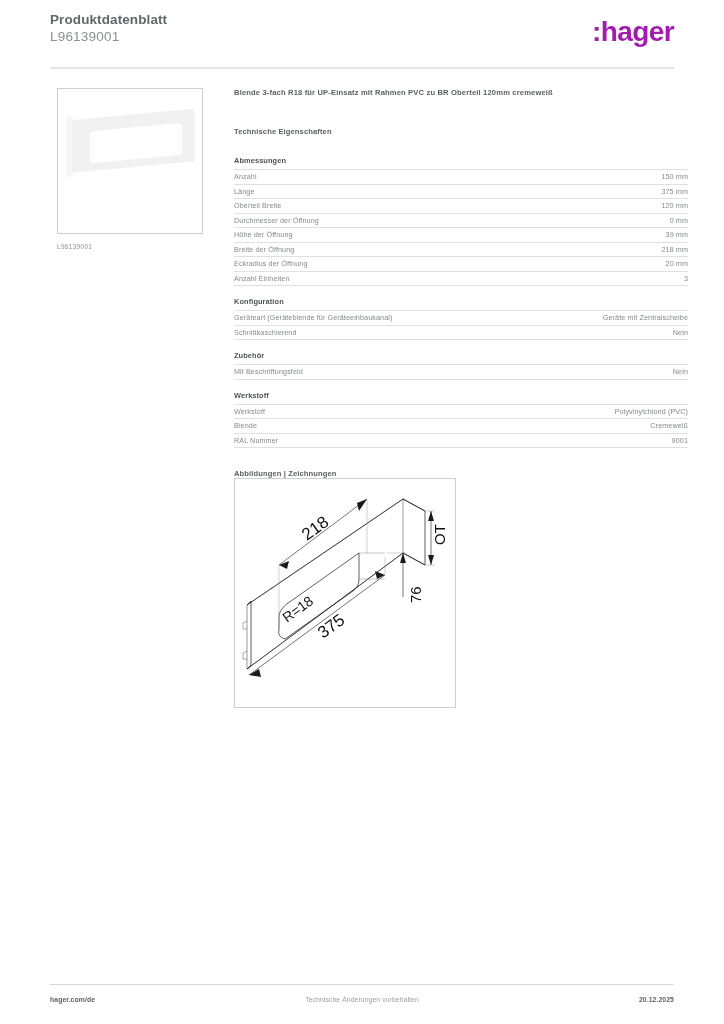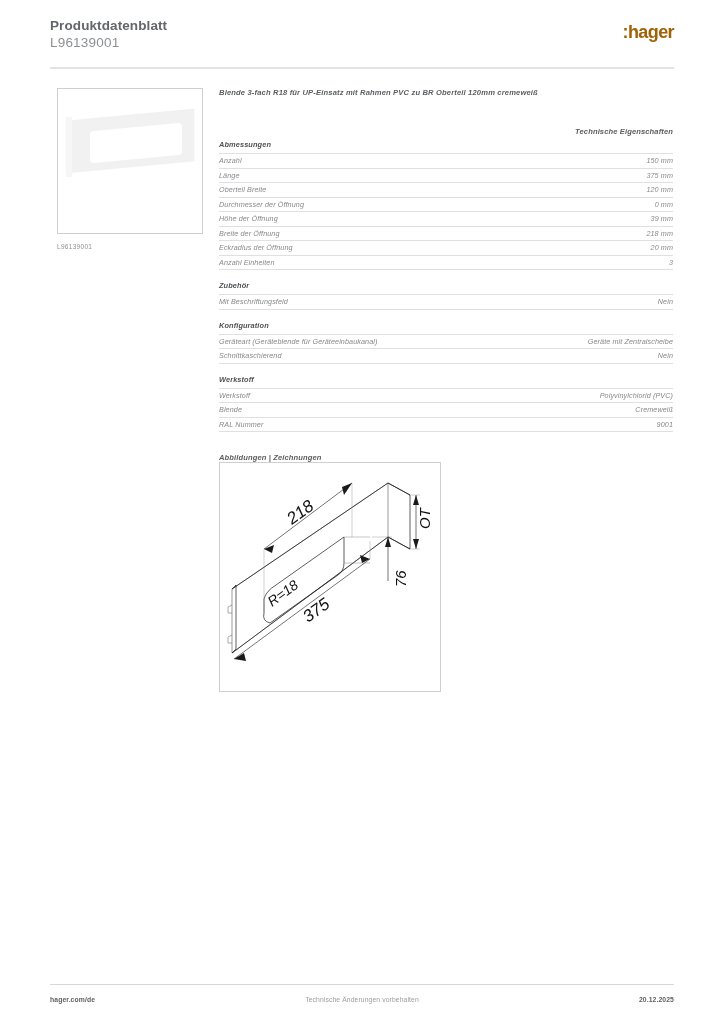--- a/index.html
+++ b/index.html
@@ -17,21 +17,21 @@
   }
   .page {
     position: absolute;
     inset: 0;
   }
 
   
   .header {
     position: absolute;
     left: 50px;
-    top: 18px;
+    top: 12px;
     right: 50px;
     height: 50px;
   }
   .doc-title {
     font-size: 13.5px;
     font-weight: bold;
     color: #63666a;
     letter-spacing: 0.1px;
     line-height: 16px;
   }
@@ -39,23 +39,23 @@
     font-size: 13.5px;
     font-weight: normal;
     color: #8d9093;
     line-height: 17px;
     letter-spacing: 0.2px;
   }
   .logo {
     position: absolute;
     right: 0;
     top: 4px;
-    font-size: 18px;
-    font-weight: bold;
-    color: #a16207;
+    font-size: 28px;
+    font-weight: bold;
+    color: #a21caf;
     letter-spacing: -0.6px;
   }
   .header-rule {
     position: absolute;
     left: 50px;
     right: 50px;
     top: 67px;
     height: 2px;
     background: #e3e3e3;
   }
@@ -86,41 +86,39 @@
   .product-caption {
     margin-top: 9px;
     font-size: 6.5px;
     color: #8d9093;
     letter-spacing: 0.3px;
   }
 
   
   .content {
     position: absolute;
-    left: 219px;
+    left: 234px;
     top: 88px;
     width: 454px;
-    font-style: italic;
   }
   .product-title {
     font-size: 7.6px;
     font-weight: bold;
     color: #5c5f62;
     letter-spacing: 0.15px;
     margin-bottom: 30px;
   }
   .section-title {
     font-size: 7.6px;
     font-weight: bold;
     color: #5c5f62;
     letter-spacing: 0.1px;
   }
   .tech-head {
-    margin-bottom: 4px;
-    text-align: right;
+    margin-bottom: 20px;
   }
   .group {
     margin-bottom: 11px;
   }
   .group-title {
     font-size: 7.4px;
     font-weight: bold;
     color: #4f5255;
     padding-bottom: 4px;
     letter-spacing: 0.1px;
@@ -271,41 +269,41 @@
         </tr>
         <tr>
           <td class="label">Anzahl Einheiten</td>
           <td class="value">3</td>
         </tr>
       </tbody>
         </table>
     </div>
 
     <div class="group">
-      <div class="group-title">Zubehör</div>
-      <table class="spec-table">
-        <tbody>
-            <tr>
-          <td class="label">Mit Beschriftungsfeld</td>
-          <td class="value">Nein</td>
-        </tr>
-      </tbody>
-        </table>
-    </div>
-
-    <div class="group">
       <div class="group-title">Konfiguration</div>
       <table class="spec-table">
         <tbody>
             <tr>
           <td class="label">Geräteart (Geräteblende für Geräteeinbaukanal)</td>
           <td class="value">Geräte mit Zentralscheibe</td>
         </tr>
         <tr>
           <td class="label">Schnittkaschierend</td>
+          <td class="value">Nein</td>
+        </tr>
+      </tbody>
+        </table>
+    </div>
+
+    <div class="group">
+      <div class="group-title">Zubehör</div>
+      <table class="spec-table">
+        <tbody>
+            <tr>
+          <td class="label">Mit Beschriftungsfeld</td>
           <td class="value">Nein</td>
         </tr>
       </tbody>
         </table>
     </div>
 
     <div class="group">
       <div class="group-title">Werkstoff</div>
       <table class="spec-table">
         <tbody>

